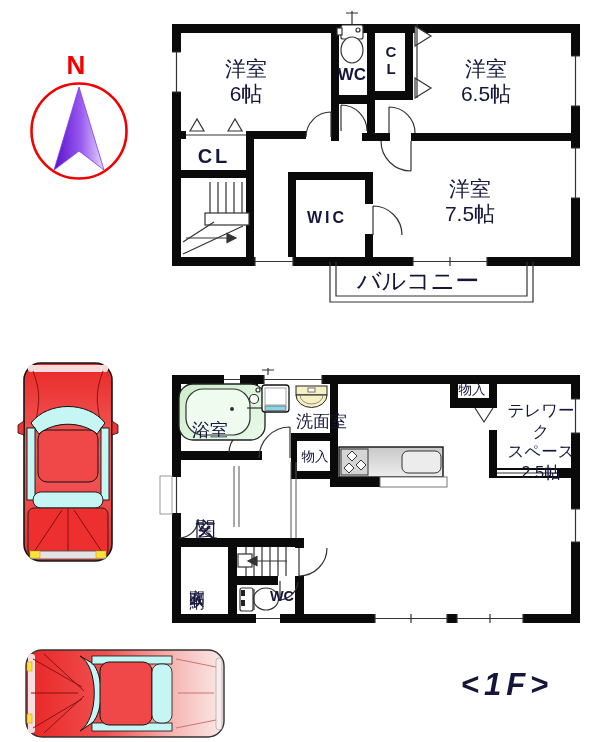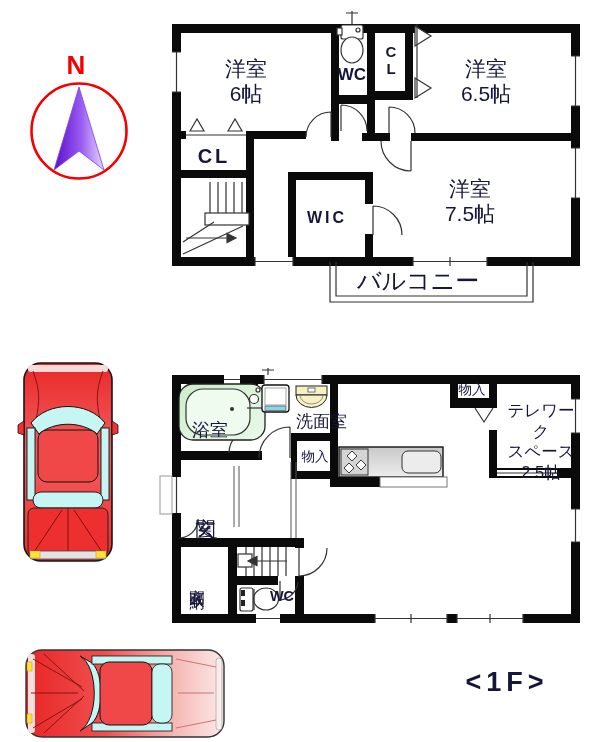--- a/index.html
+++ b/index.html
@@ -284,15 +284,15 @@
 <div class="lbl" style="left:287px;top:449px;width:56px;font-size:13.5px;">物入</div>
 <div class="lbl" style="left:444px;top:382px;width:56px;font-size:13.5px;">物入</div>
 <div class="lbl prel" style="left:505px;top:400px;width:72px;font-size:16.5px;line-height:20.5px;text-align:center;">テレワーク
 スペース
 2.5帖</div>
 <div class="lbl vtext" style="left:194px;top:474px;height:60px;font-size:20px;">玄関</div>
 <div class="lbl vtext" style="left:188px;top:546px;height:70px;font-size:15px;">玄関収納</div>
 <div class="lbl b" style="left:257px;top:588px;width:50px;font-size:14.5px;">WC</div>
 <div class="lbl" style="left:348px;top:518px;width:170px;">
 </div>
-<div class="lbl b" style="left:442px;top:666px;width:130px;font-size:27px;letter-spacing:5px;">&lt;1F&gt;</div>
+<div class="lbl b" style="left:442px;top:666px;width:130px;font-size:31px;letter-spacing:5px;font-style:italic;">&lt;1F&gt;</div>
 
 </div>
 
 </body></html>

